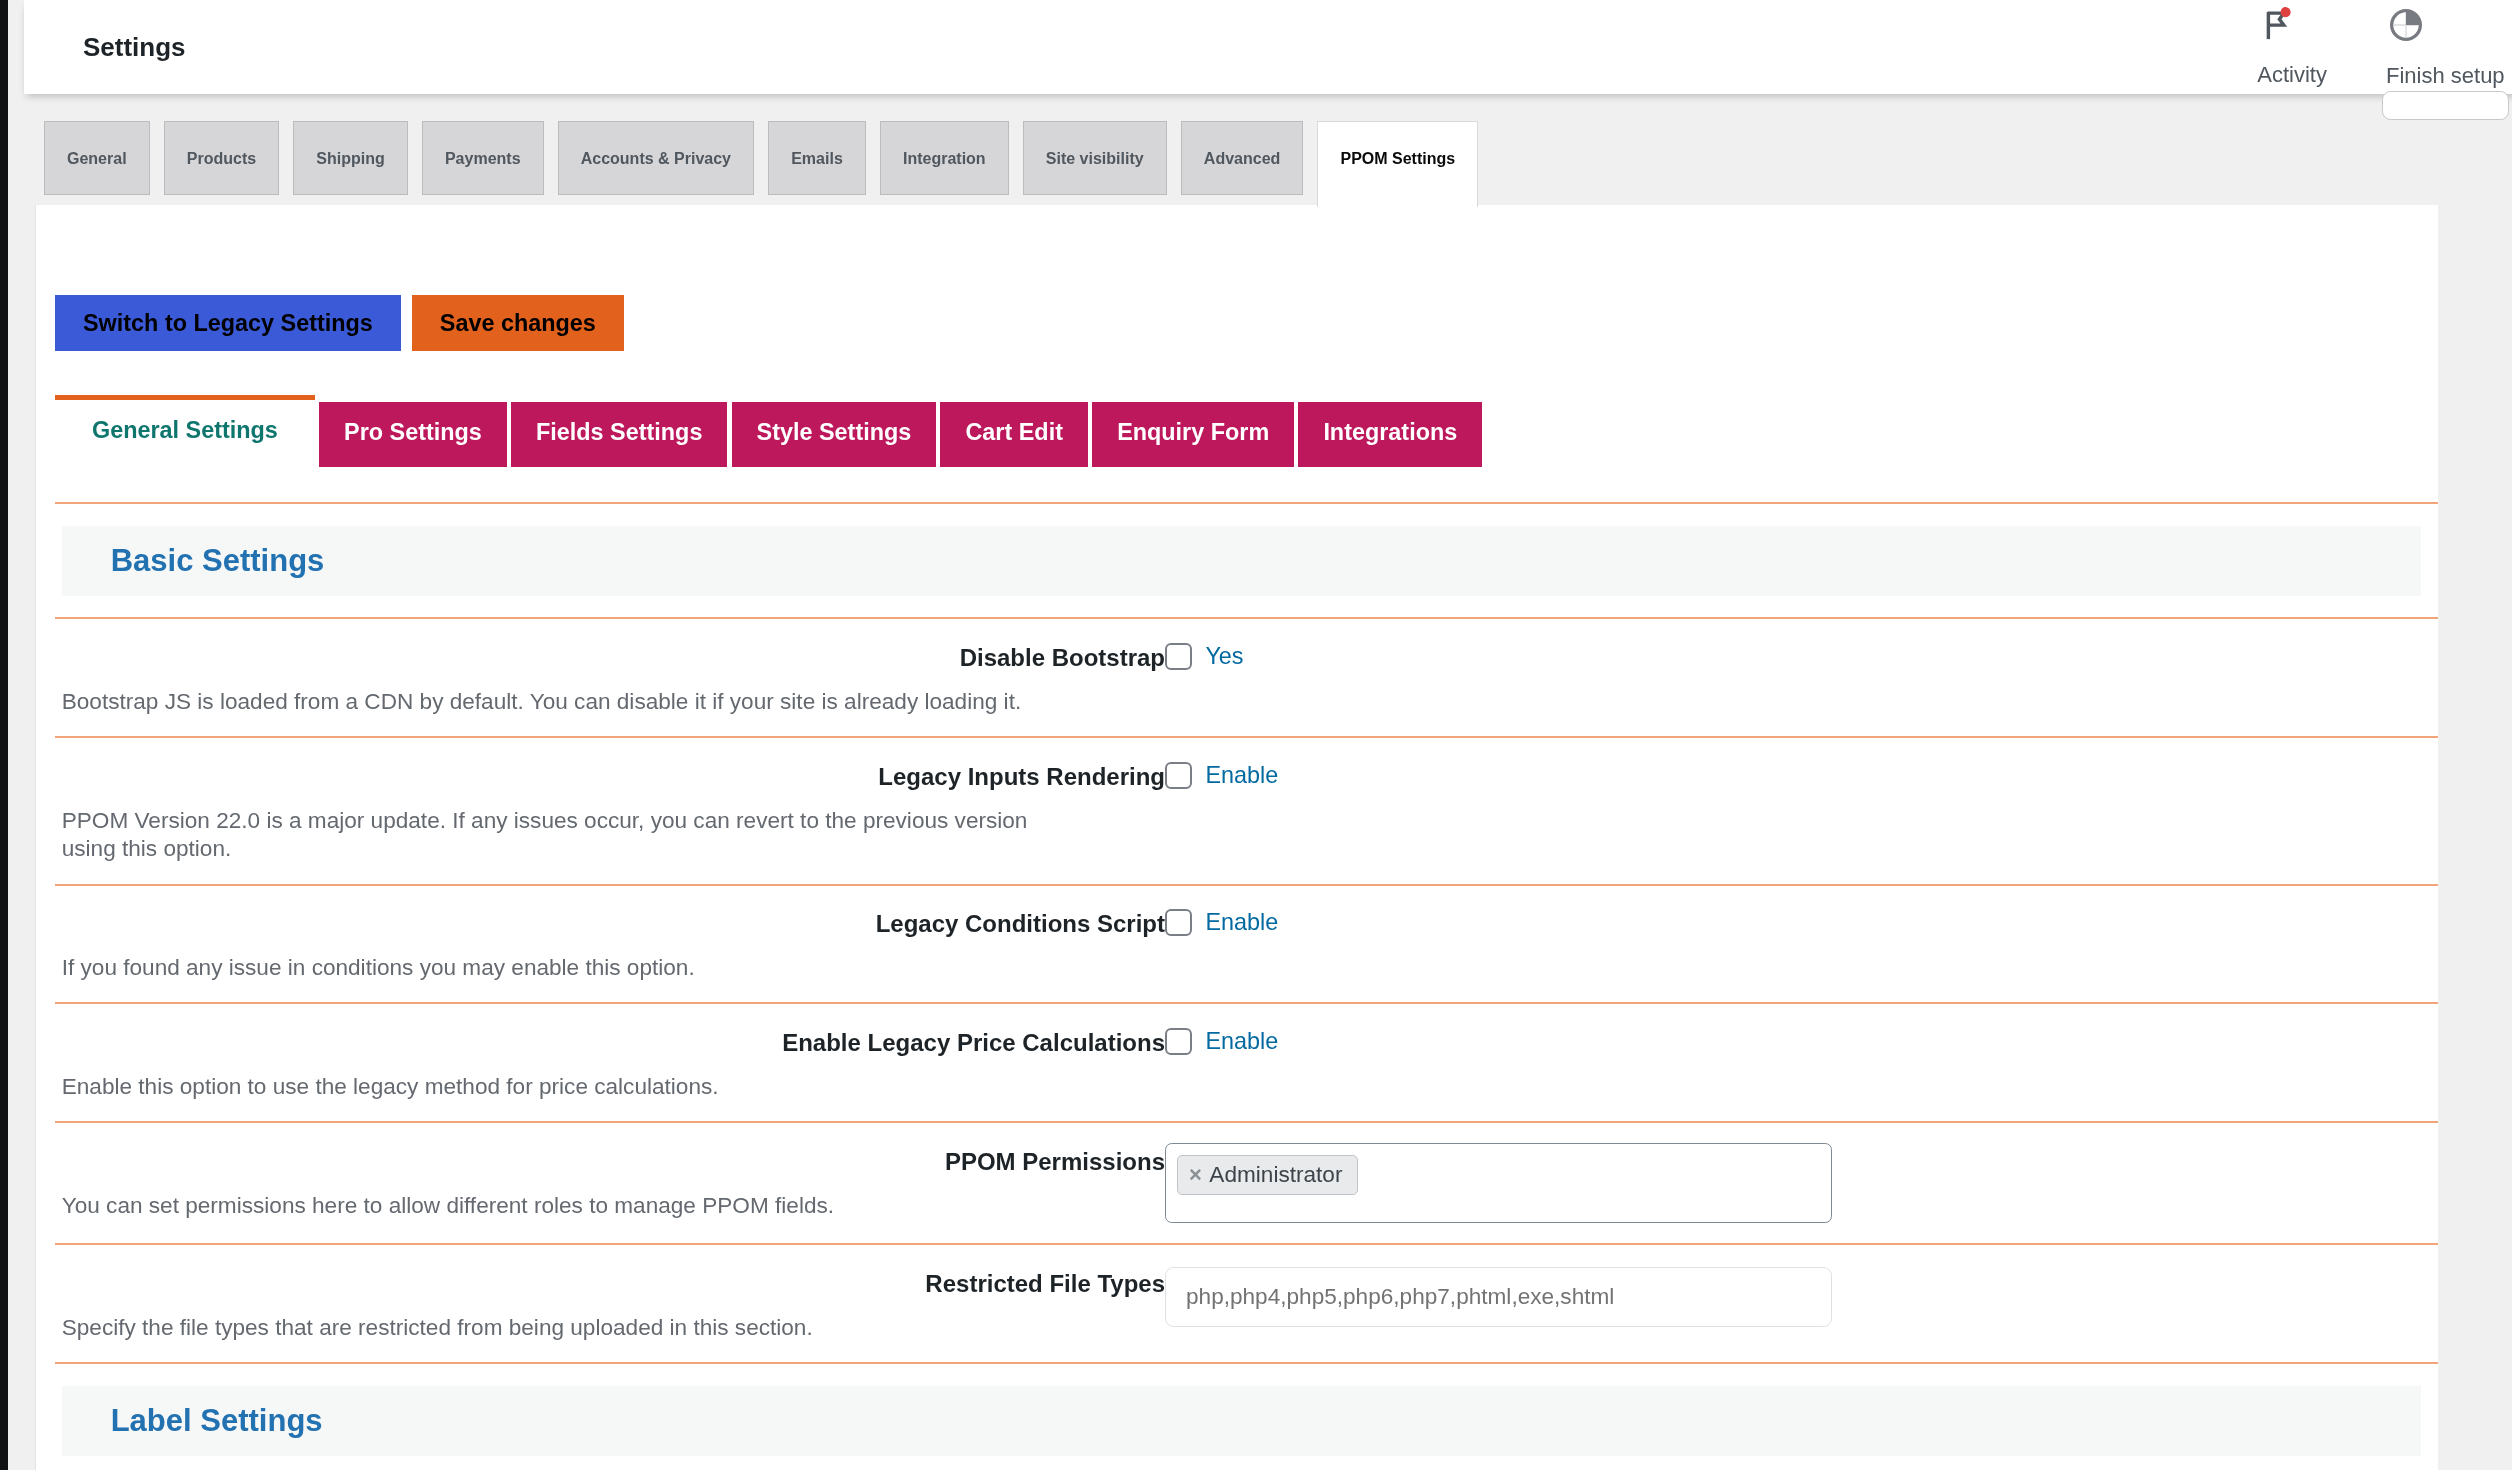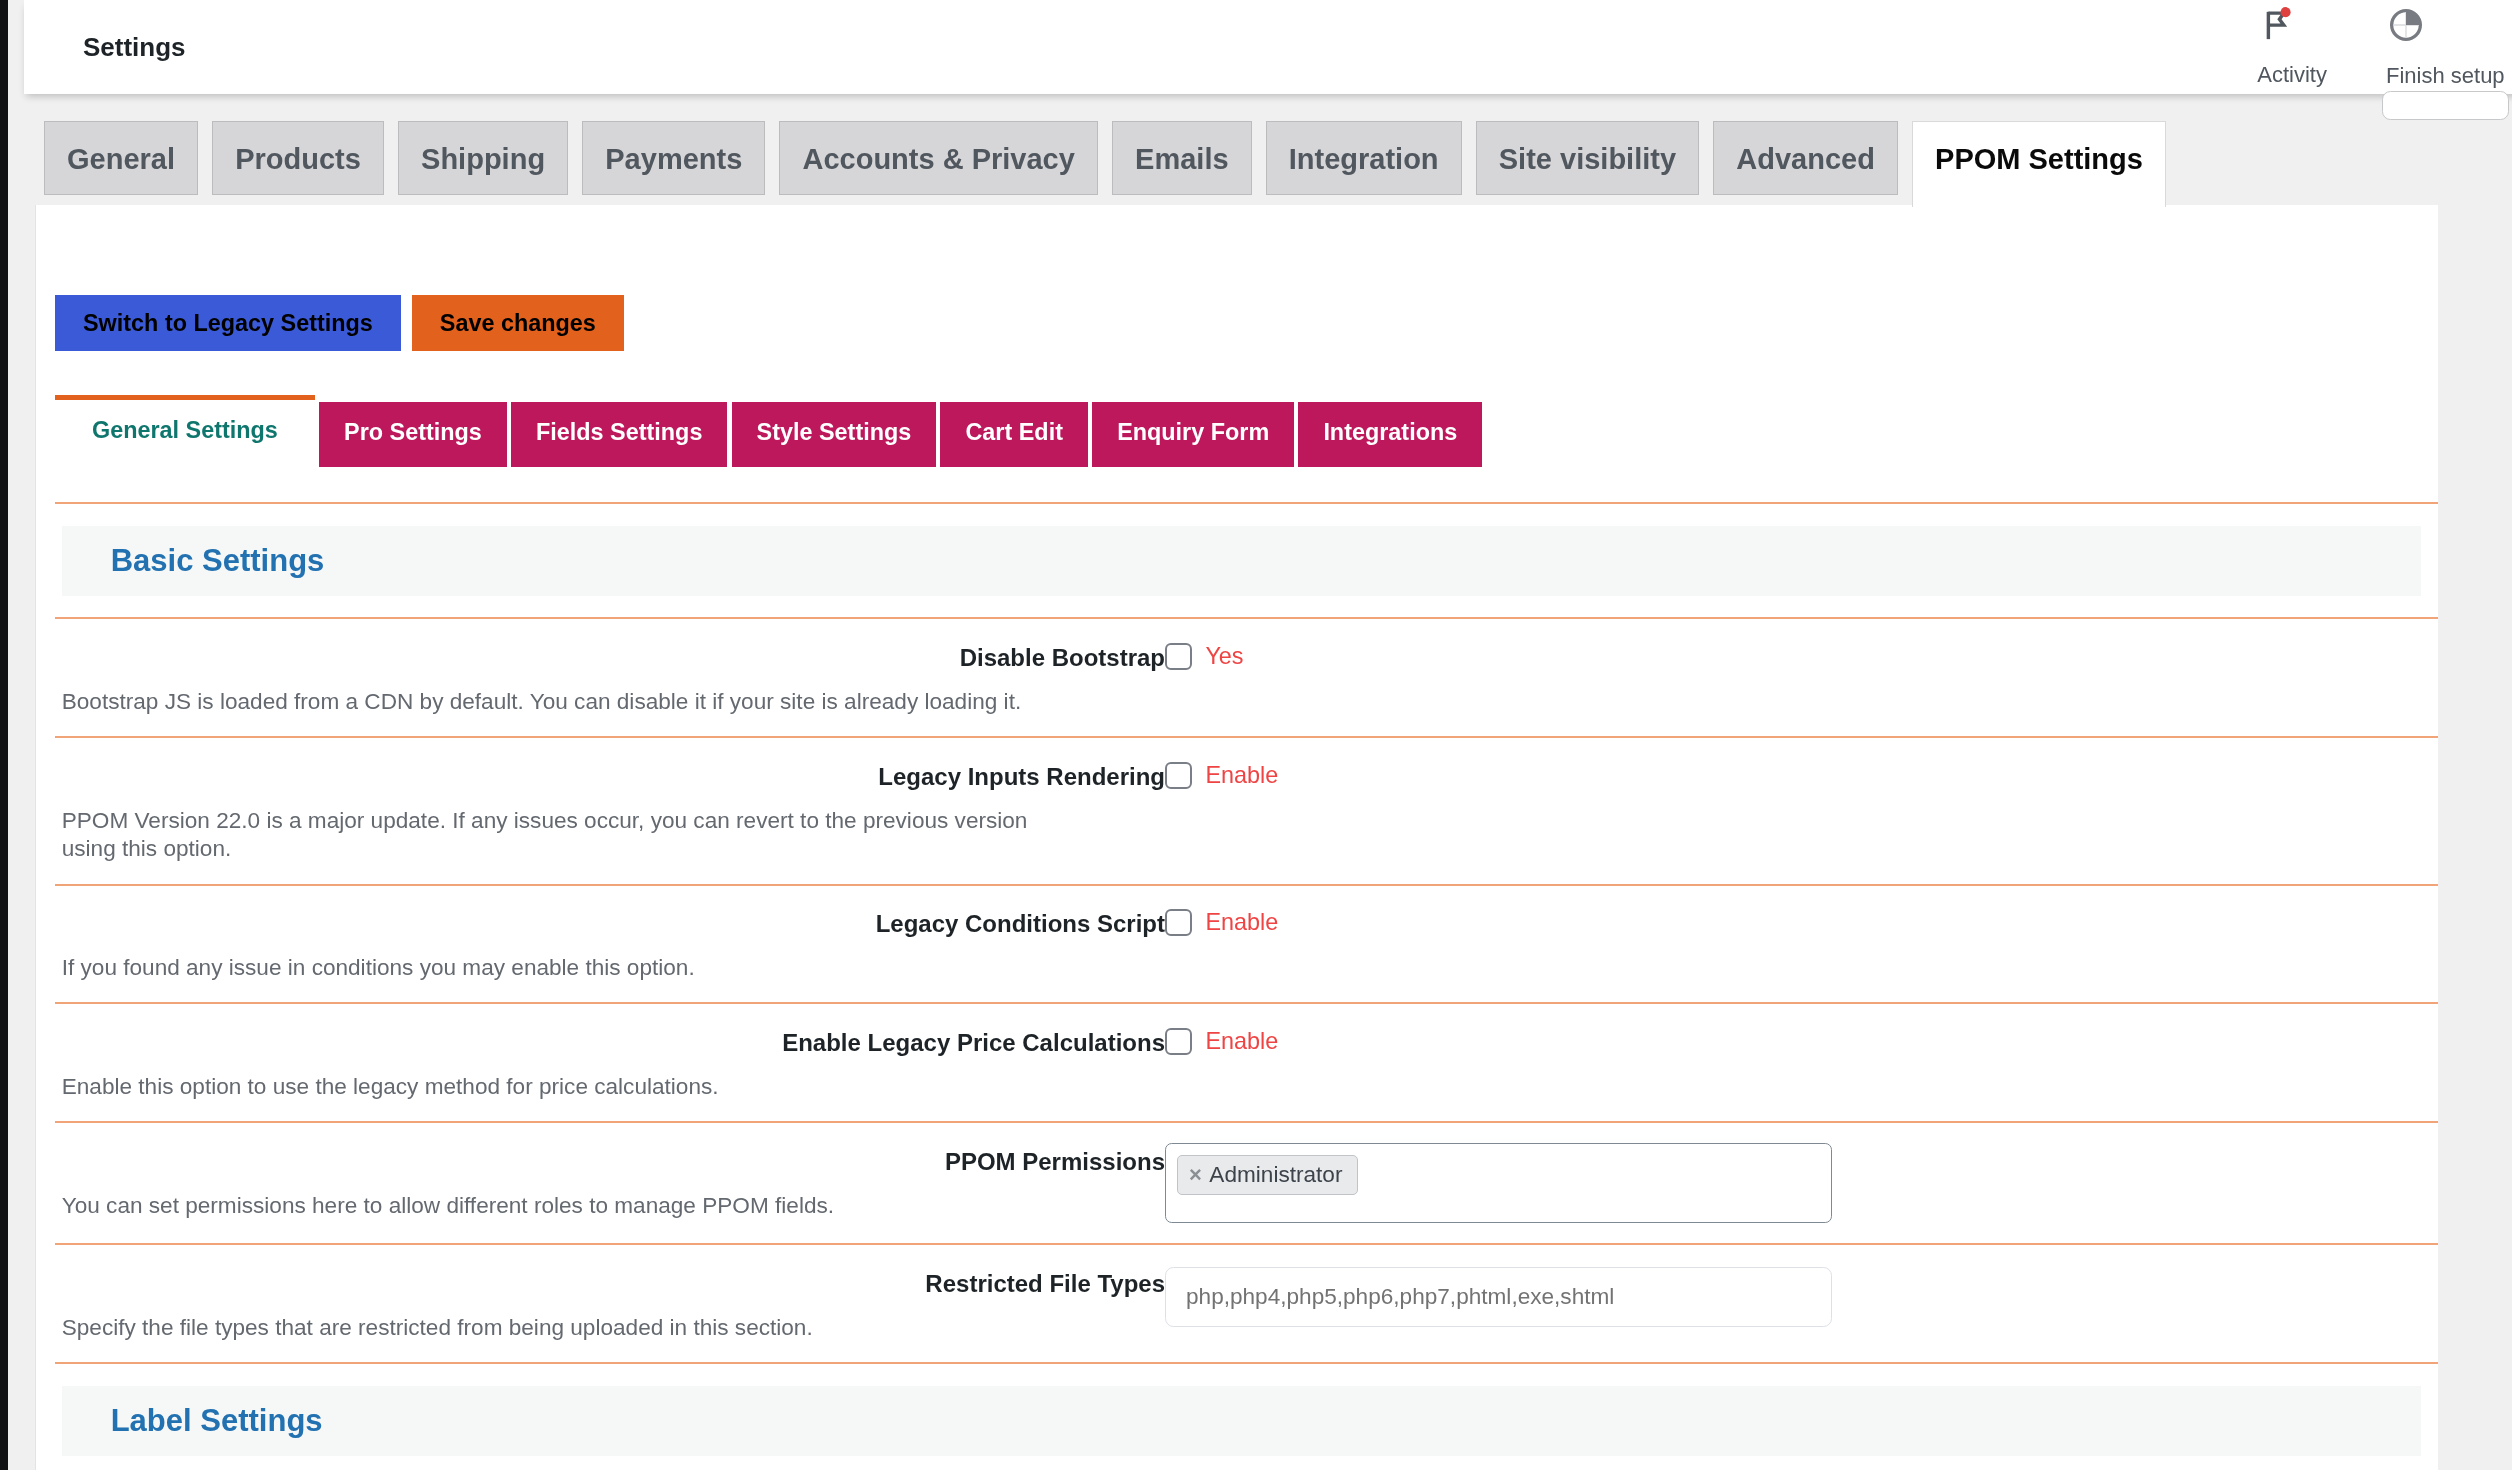--- a/index.html
+++ b/index.html
@@ -17,21 +17,21 @@
   .topbar-right { margin-left:auto; margin-right:23.4px; display:flex; gap:59px; }
   .topbar-item { display:flex; flex-direction:column; align-items:flex-start; gap:15px; cursor:pointer; }
   .topbar-item .lbl { font-size:22px; color:#50575e; white-space:nowrap; }
 
   .setup-popover { position:absolute; left:2382px; top:91px; width:127px; height:28.5px;
                    background:#ffffff; border:1.7px solid #c6c8ca; border-radius:8.4px; }
 
   
   .main-tabs { position:absolute; left:44px; top:121px; display:flex; gap:14.2px; align-items:flex-start; z-index:2; }
   .tab { display:inline-block; padding:0 22px; height:74px; line-height:74px; background:#d6d6d8;
-         border:0.8px solid #bcbcbe; font-size:29px; font-weight:600; color:#50575e; white-space:nowrap;
+         border:0.8px solid #bcbcbe; font-size:16px; font-weight:600; color:#50575e; white-space:nowrap;
          text-decoration:none; cursor:pointer; }
   .tab.tab-active { background:#ffffff; border-color:#d9d9d9; border-bottom:none; color:#0a0a0a;
                     font-weight:bold; height:86px; }
 
   
   .panel { position:absolute; left:35px; top:205px; width:2403px; height:1265px; background:#ffffff;
            border-left:0.8px solid #e3e3e5; padding-left:19px; overflow:hidden; z-index:1; }
 
   
   .btn-row { margin-top:90px; display:flex; gap:11px; }
@@ -57,21 +57,21 @@
 
   .row { display:flex; align-items:flex-start; padding:23.4px 0 20px; border-bottom:2.5px solid #f2a479; }
   .row-main { flex:0 0 1110px; padding-left:6.7px; }
   .row-main .lab { font-size:24px; font-weight:bold; color:#1d2327; line-height:30px;text-align:right; }
   .row-main .desc { font-size:22.6px; color:#646970; line-height:28.5px; margin-top:15px; max-width:1009px; }
   .row-ctrl { flex:1; }
 
   .ctrl-check { display:flex; align-items:center; gap:13.4px; margin-top:0; }
   .checkbox { width:27px; height:27px; border:2.5px solid #7a7f87; border-radius:5.9px; background:#fff;
               display:inline-block; cursor:pointer; flex:0 0 auto; }
-  .cb-label { font-size:23.4px; color:#ef4444; }
+  .cb-label { font-size:23.4px; color:#0369a1; }
 
   .multiselect { width:667px; height:80px; border:1.7px solid #7e8993; border-radius:6.7px; background:#fff;
                  margin-top:-3.3px; padding:11px; cursor:text; }
   .ms-tag { display:inline-flex; align-items:center; gap:7.5px; background:#e9eaeb;
             border:1.7px solid #c0c4c8; border-radius:5px; padding:5.9px 15px 5.9px 11px;
             font-size:22.6px; color:#3c434a; cursor:default; }
   .ms-tag .x { color:#8a8f94; font-size:22px; font-weight:bold; cursor:pointer; line-height:1; }
 
   .text-input { width:667px; height:60px; border:1.7px solid #dde1e6; border-radius:8.4px; background:#fff;
                 padding:0 20px; font-family:"Liberation Sans",sans-serif; font-size:22.6px; color:#737373;

